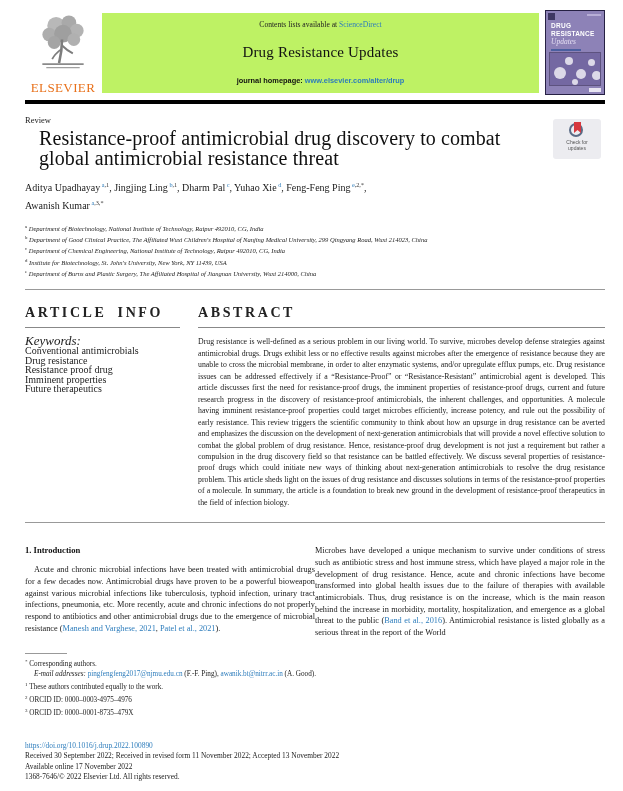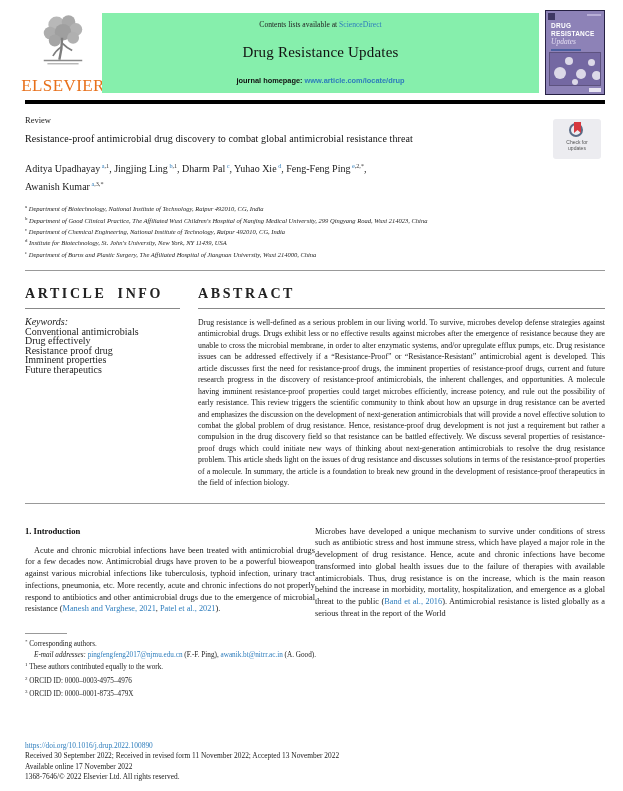--- a/index.html
+++ b/index.html
@@ -6,22 +6,22 @@
   html,body { background:#ffffff; }
   body { width:623px; height:791px; font-family:"Liberation Serif", serif; color:#1c1c1c; position:relative; overflow:hidden; }
   .page { position:relative; width:623px; height:791px; padding:10px 18px 0 25px; }
 
   a, .link { color:#2e7dbc; text-decoration:none; cursor:pointer; }
 
   
   .header { display:flex; align-items:stretch; height:86px; }
   .logo-block { width:76px; display:flex; flex-direction:column; align-items:center; justify-content:flex-start; padding-top:2px; }
   .logo-tree { width:54px; height:60px; }
-  .elsevier-word { font-family:"Liberation Serif", serif; font-size:17px; color:#e8701a; letter-spacing:0.4px; margin-top:9px; }
-  .journal-box { flex:1; background:#86efac; margin-left:1px; height:80px; margin-top:3px; display:flex; flex-direction:column; justify-content:space-between; align-items:center; padding:7px 4px 8px 4px; }
+  .elsevier-word { font-family:"Liberation Serif", serif; font-size:13px; color:#e8701a; letter-spacing:0.4px; margin-top:9px; }
+  .journal-box { flex:1; background:#bef264; margin-left:1px; height:80px; margin-top:3px; display:flex; flex-direction:column; justify-content:space-between; align-items:center; padding:7px 4px 8px 4px; }
   .contents-line { font-size:7.6px; color:#222; }
   .journal-title { font-size:15px; color:#111; letter-spacing:0.2px; }
   .homepage-line { font-family:"Liberation Sans", sans-serif; font-size:7.4px; font-weight:bold; color:#111; }
   .homepage-line a { font-weight:bold; }
 
   
   .cover { width:60px; height:85px; margin-left:6px; background:#8d82b7; border:1px solid #262043; position:relative; padding:4px 4px 3px 5px; overflow:hidden; }
   .cover .mini-mark { position:absolute; top:2px; left:2px; width:7px; height:7px; background:#3e3763; }
   .cover .issue-line { position:absolute; top:3px; right:3px; width:14px; height:2px; background:#b7aed6; }
   .cover-t1 { font-family:"Liberation Sans", sans-serif; font-weight:bold; font-size:6.5px; color:#ffffff; letter-spacing:0.3px; margin-top:7px; line-height:7.5px; }
@@ -32,21 +32,21 @@
   .cover .art { position:absolute; left:3px; right:3px; bottom:8px; height:34px; background:#7468a2; border:1px solid #5d527f; overflow:hidden; }
   .cover .bubble { position:absolute; border-radius:50%; background:rgba(255,255,255,0.75); }
   .cover .page-strip { position:absolute; right:3px; bottom:2px; width:12px; height:4px; background:#e8e5f2; }
 
   
   .black-bar { height:4px; background:#000; margin-top:4px; }
   .rule-full { border:0; border-top:1px solid #999; }
 
   
   .review-label { font-size:8.5px; margin-top:11px; color:#222; }
-  .article-title { font-size:10px; font-weight:400; line-height:19.5px; color:#101010; max-width:470px; margin-top:4px; letter-spacing:0.1px; }
+  .article-title { font-size:20px; font-weight:400; line-height:19.5px; color:#101010; max-width:470px; margin-top:4px; letter-spacing:0.1px;margin-left:14px; }
   .updates-badge { position:absolute; top:119px; right:22px; width:48px; height:40px; background:#ececf0; border-radius:3px; display:flex; flex-direction:column; align-items:center; padding-top:3px; }
   .badge-mark { width:16px; height:16px; position:relative; }
   .badge-circle { position:absolute; left:0; top:1px; width:14px; height:14px; border:2px solid #5a6b86; border-radius:50%; }
   .badge-ribbon { position:absolute; left:5px; top:0; width:7px; height:11px; background:#d6383f; clip-path:polygon(0 0,100% 0,100% 100%,50% 72%,0 100%); }
   .badge-text { font-family:"Liberation Sans", sans-serif; font-size:5px; line-height:5.5px; color:#555; text-align:center; margin-top:2px; }
 
   .authors { font-size:10px; margin-top:10px; line-height:14.5px; color:#1a1a1a; max-width:470px; }
   .authors sup { font-size:6.2px; }
   .authors .sup-link { color:#2e7dbc; }
   .authors .sup-rest { color:#333; }
@@ -54,21 +54,21 @@
   .affiliations { margin-top:8px; font-size:6.5px; font-style:italic; line-height:9.2px; color:#222; }
   .affiliations sup { font-size:4.8px; font-style:normal; }
 
   
   .rule-above-info { margin-top:11px; }
   .info-abstract { display:flex; margin-top:0; }
   .info-col { width:155px; flex:none; padding-top:15px; }
   .abs-col { flex:1; margin-left:18px; padding-top:15px; padding-bottom:14px; }
   .sec-head { font-size:14px; font-weight:bold; letter-spacing:2.6px; word-spacing:5px; color:#222; }
   .sec-rule { border:0; border-top:1px solid #888; margin-top:6px; margin-bottom:8px; }
-  .kw-label { font-size:10px; font-style:italic; line-height:9.6px; }
+  .kw-label { font-size:13px; font-style:italic; line-height:9.6px; }
   .kw-item { font-size:10px; line-height:9.6px; }
   .abstract-text { font-size:7.8px; line-height:11.45px; text-align:justify; color:#191919; }
 
   
   .intro { margin-top:22px; }
   .intro-cols { display:flex; }
   .col { flex:1; }
   .intro-head { font-size:8.6px; font-weight:bold; color:#111; margin-bottom:9px; }
   .body-p { font-size:8.3px; line-height:11.7px; text-align:justify; color:#191919; }
   .indent { text-indent:9px; }
@@ -110,21 +110,21 @@
       </svg>
       <div class="elsevier-word">ELSEVIER</div>
     </div>
 
     <div class="journal-box">
       <div class="contents-line">
         <span>Contents lists available at </span><a>ScienceDirect</a>
       </div>
       <div class="journal-title">Drug Resistance Updates</div>
       <div class="homepage-line">
-        <span>journal homepage: </span><a>www.article.com/locate/drup</a>
+        <span>journal homepage: </span><a>www.elsevier.com/alter/drup</a>
       </div>
     </div>
 
     <div class="cover">
       <div class="mini-mark"></div>
       <div class="issue-line"></div>
       <div class="cover-t1">DRUG</div>
       <div class="cover-t2">RESISTANCE</div>
       <div class="cover-t3">Updates</div>
       <div class="micro1"></div>
@@ -171,21 +171,21 @@
   </div>
 
   <hr class="rule-full rule-above-info">
 
   <div class="info-abstract">
     <div class="info-col">
       <div class="sec-head">ARTICLE INFO</div>
       <hr class="sec-rule">
       <div class="kw-label">Keywords:</div>
       <div class="kw-item">Conventional antimicrobials</div>
-      <div class="kw-item">Drug effectively</div>
+      <div class="kw-item">Drug resistance</div>
       <div class="kw-item">Resistance proof drug</div>
       <div class="kw-item">Imminent properties</div>
       <div class="kw-item">Future therapeutics</div>
     </div>
     <div class="abs-col">
       <div class="sec-head">ABSTRACT</div>
       <hr class="sec-rule">
       <p class="abstract-text">Drug resistance is well-defined as a serious problem in our living world. To survive, microbes develop defense strategies against antimicrobial drugs. Drugs exhibit less or no effective results against microbes after the emergence of resistance because they are unable to cross the microbial membrane, in order to alter enzymatic systems, and/or upregulate efflux pumps, etc. Drug resistance issues can be addressed effectively if a “Resistance-Proof” or “Resistance-Resistant” antimicrobial agent is developed. This article discusses first the need for resistance-proof drugs, the imminent properties of resistance-proof drugs, current and future research progress in the discovery of resistance-proof antimicrobials, the inherent challenges, and opportunities. A molecule having imminent resistance-proof properties could target microbes efficiently, increase potency, and rule out the possibility of early resistance. This review triggers the scientific community to think about how an upsurge in drug resistance can be averted and emphasizes the discussion on the development of next-generation antimicrobials that will provide a novel effective solution to combat the global problem of drug resistance. Hence, resistance-proof drug development is not just a requirement but rather a compulsion in the drug discovery field so that resistance can be battled effectively. We discuss several properties of resistance-proof drugs which could initiate new ways of thinking about next-generation antimicrobials to resolve the drug resistance problem. This article sheds light on the issues of drug resistance and discusses solutions in terms of the resistance-proof properties of a molecule. In summary, the article is a foundation to break new ground in the development of resistance-proof therapeutics in the field of infection biology.</p>
     </div>
   </div>

